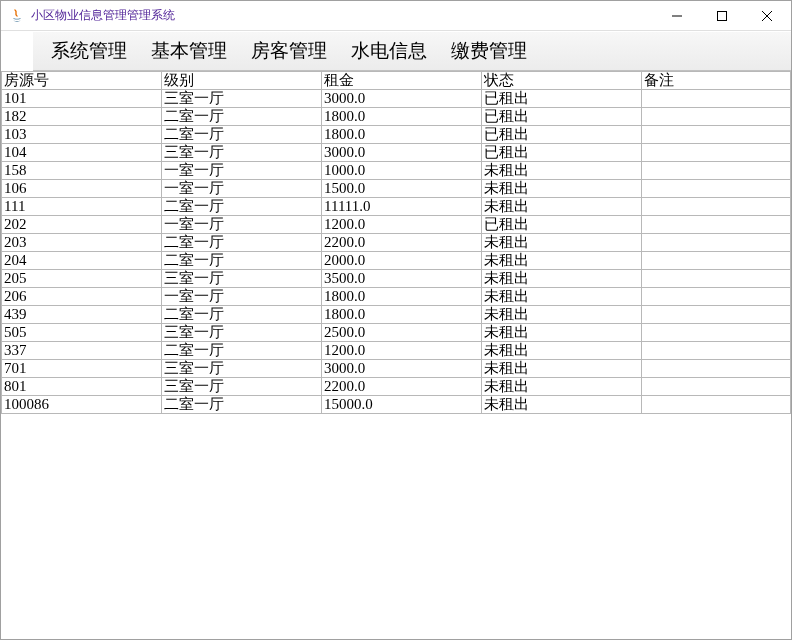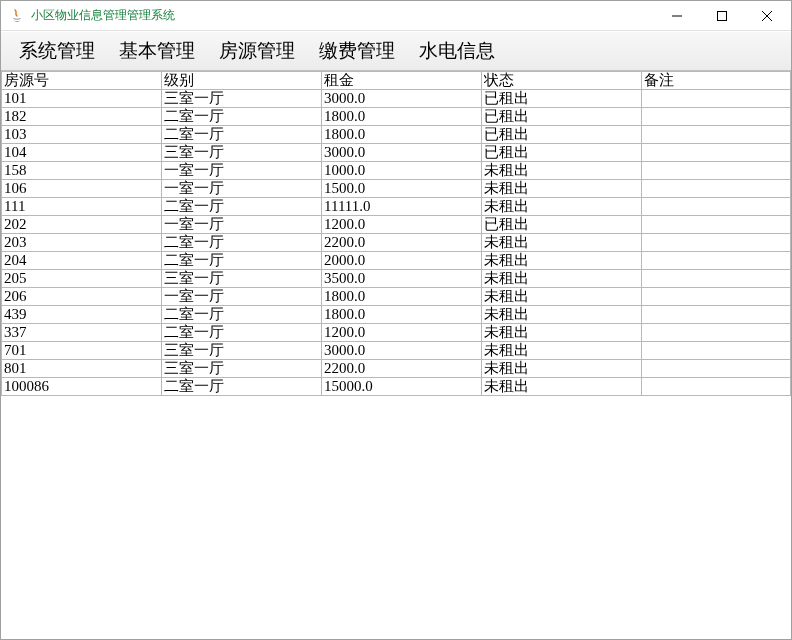--- a/index.html
+++ b/index.html
@@ -29,21 +29,21 @@
   .titlebar .app-icon {
     width: 16px;
     height: 16px;
     margin-right: 6px;
     display: inline-flex;
     align-items: center;
     justify-content: center;
   }
   .titlebar .title {
     font-size: 12px;
-    color: #15803d;
+    color: #4c1d95;
     flex: 1;
   }
   .win-controls {
     display: flex;
     height: 100%;
   }
   .win-btn {
     width: 45px;
     height: 100%;
     display: flex;
@@ -55,20 +55,21 @@
   }
 
   .menubar {
     height: 40px;
     background: linear-gradient(to bottom, #f7f7f7 0%, #ececec 100%);
     border-bottom: 1px solid #c0c0c0;
     border-top: 1px solid #ffffff;
     display: flex;
     align-items: center;
     padding: 0 6px;
+    margin-left: 32px;
   }
   .menu-item {
     font-size: 19px;
     color: #000;
     padding: 4px 12px;
     cursor: default;
   }
 
   .table-wrap {
     flex: 1;
@@ -134,23 +135,23 @@
             <line x1="0" y1="0" x2="10" y2="10" stroke="#000" stroke-width="1"></line>
             <line x1="10" y1="0" x2="0" y2="10" stroke="#000" stroke-width="1"></line>
           </svg>
       </div>
     </div>
   </div>
 
   <div class="menubar">
     <div class="menu-item">系统管理</div>
     <div class="menu-item">基本管理</div>
-    <div class="menu-item">房源管理</div>
+    <div class="menu-item">房客管理</div>
+    <div class="menu-item">水电信息</div>
     <div class="menu-item">缴费管理</div>
-    <div class="menu-item">水电信息</div>
   </div>
 
   <div class="table-wrap">
     <table>
       <colgroup>
         <col class="c0">
           <col class="c1">
           <col class="c2">
           <col class="c3">
           <col class="c4">
@@ -250,20 +251,27 @@
             <td></td>
           </tr>
           <tr>
             <td>439</td>
             <td>二室一厅</td>
             <td>1800.0</td>
             <td>未租出</td>
             <td></td>
           </tr>
           <tr>
+            <td>505</td>
+            <td>三室一厅</td>
+            <td>2500.0</td>
+            <td>未租出</td>
+            <td></td>
+          </tr>
+          <tr>
             <td>337</td>
             <td>二室一厅</td>
             <td>1200.0</td>
             <td>未租出</td>
             <td></td>
           </tr>
           <tr>
             <td>701</td>
             <td>三室一厅</td>
             <td>3000.0</td>

